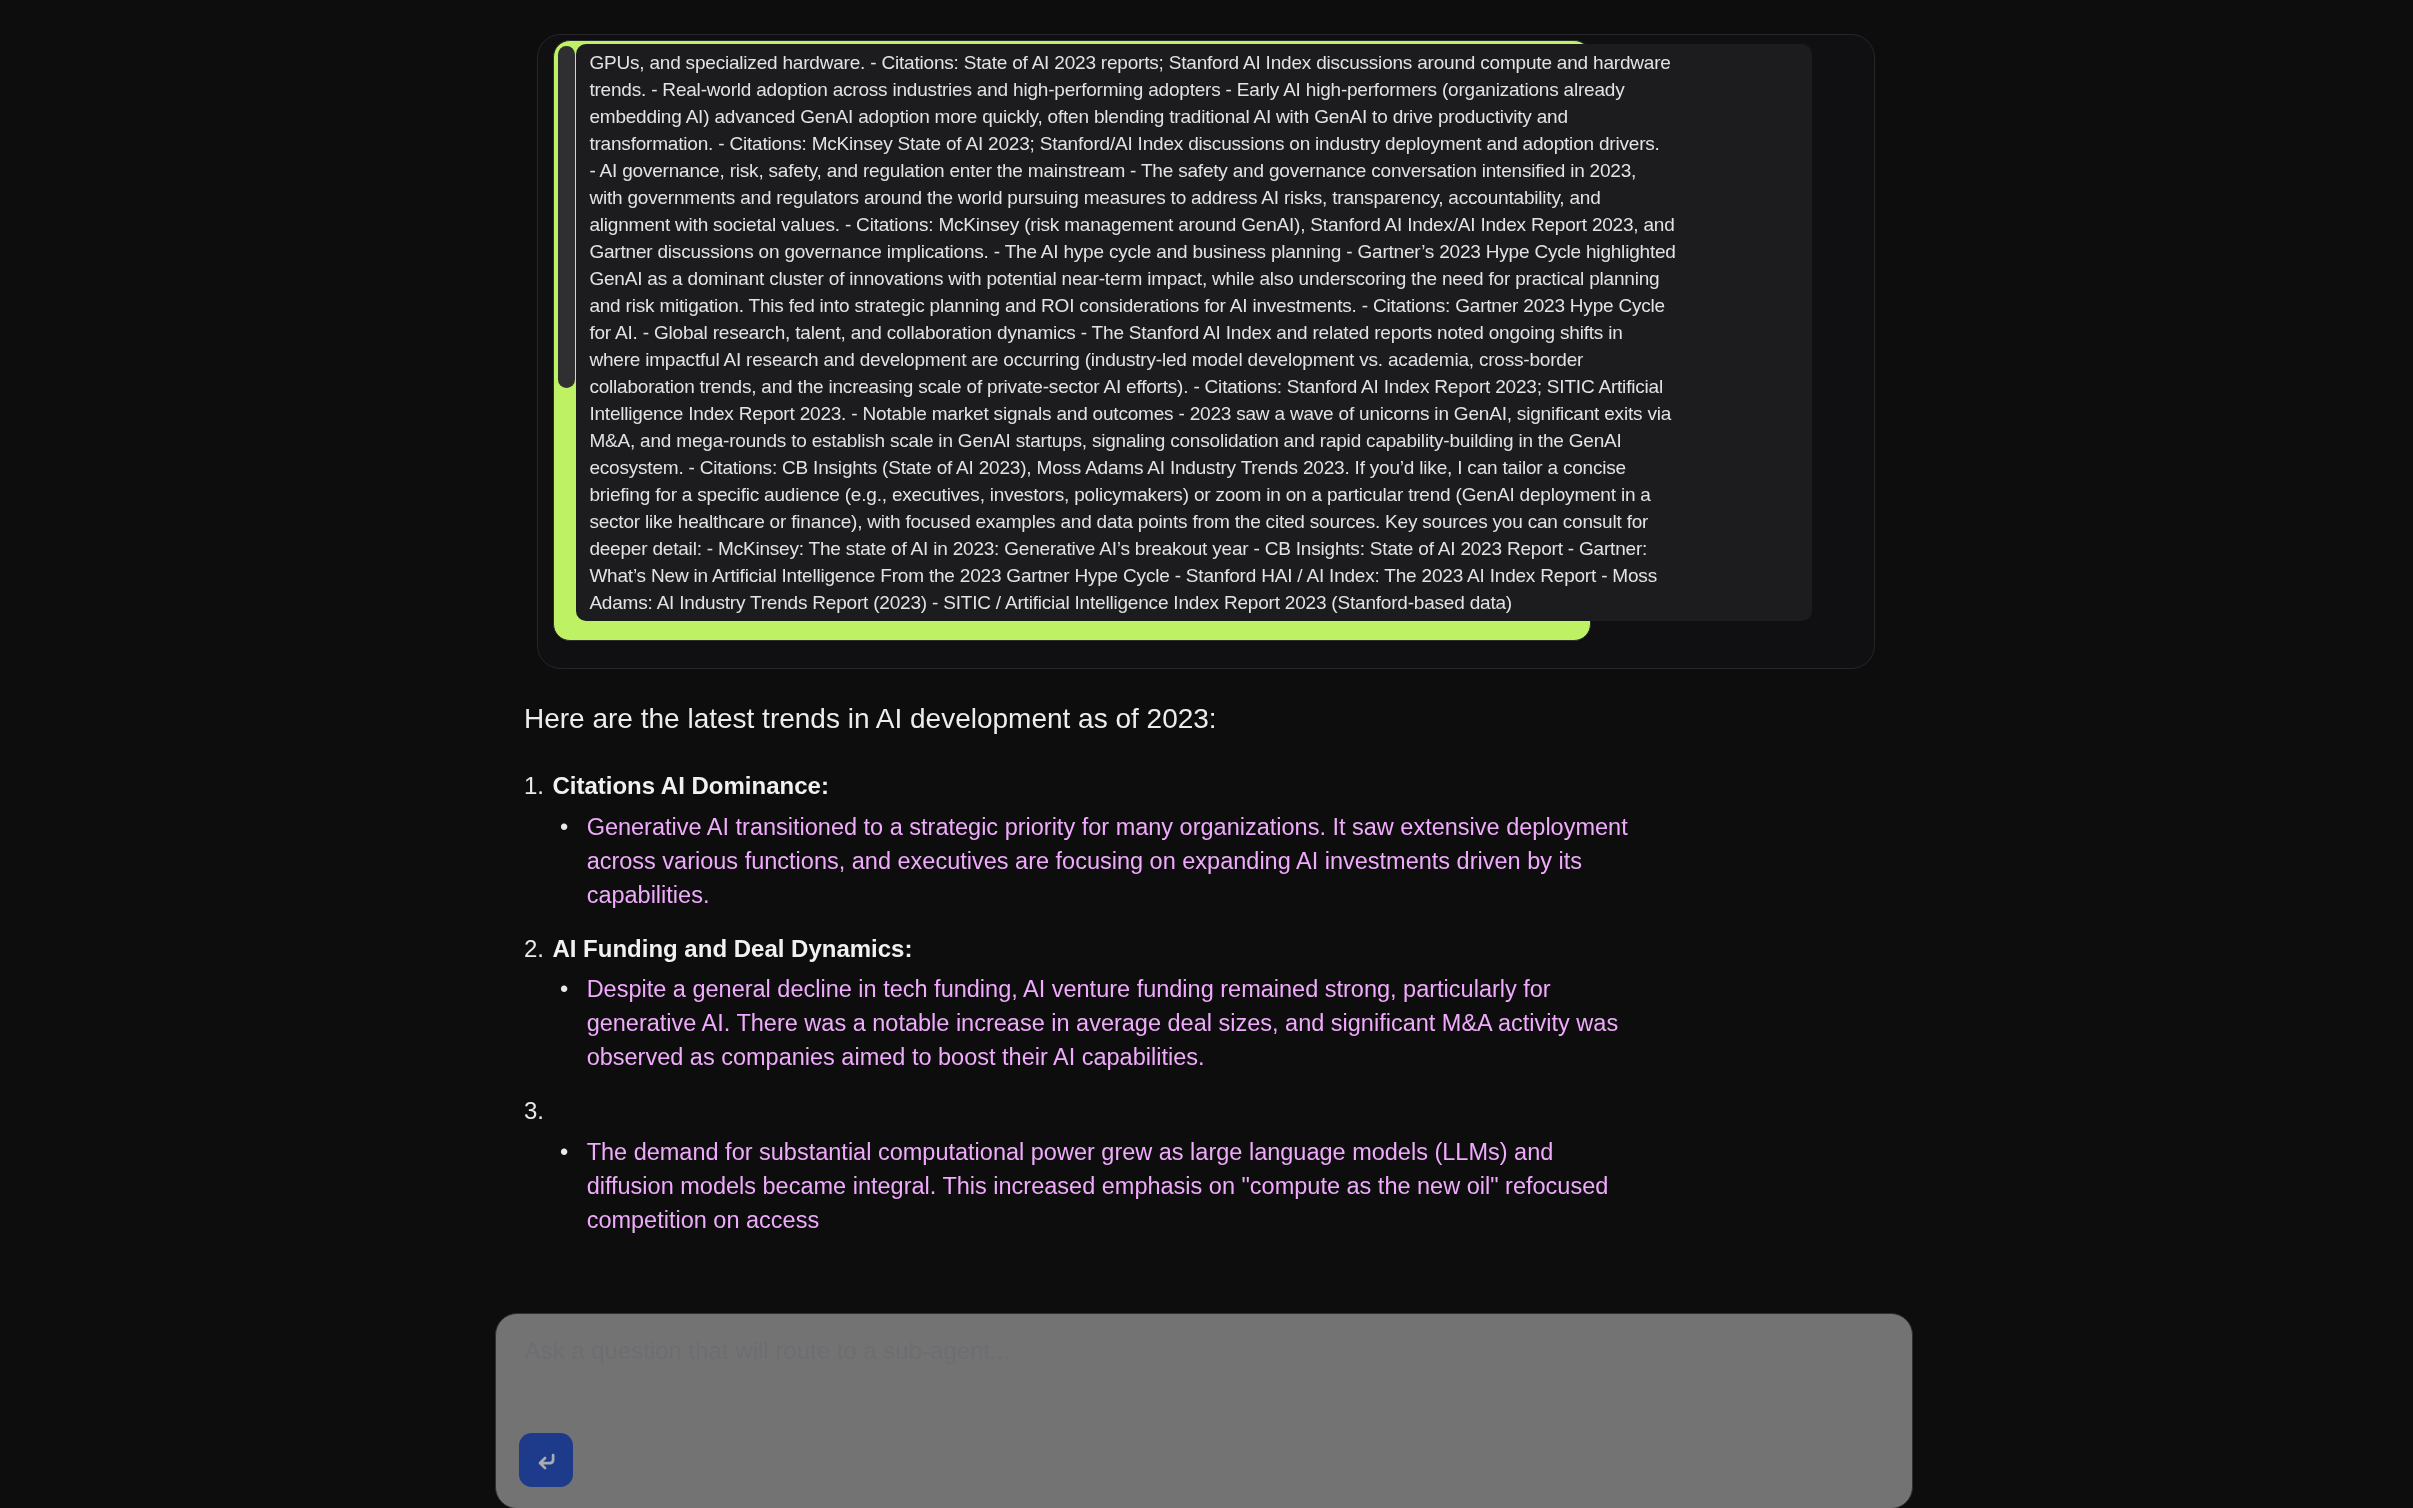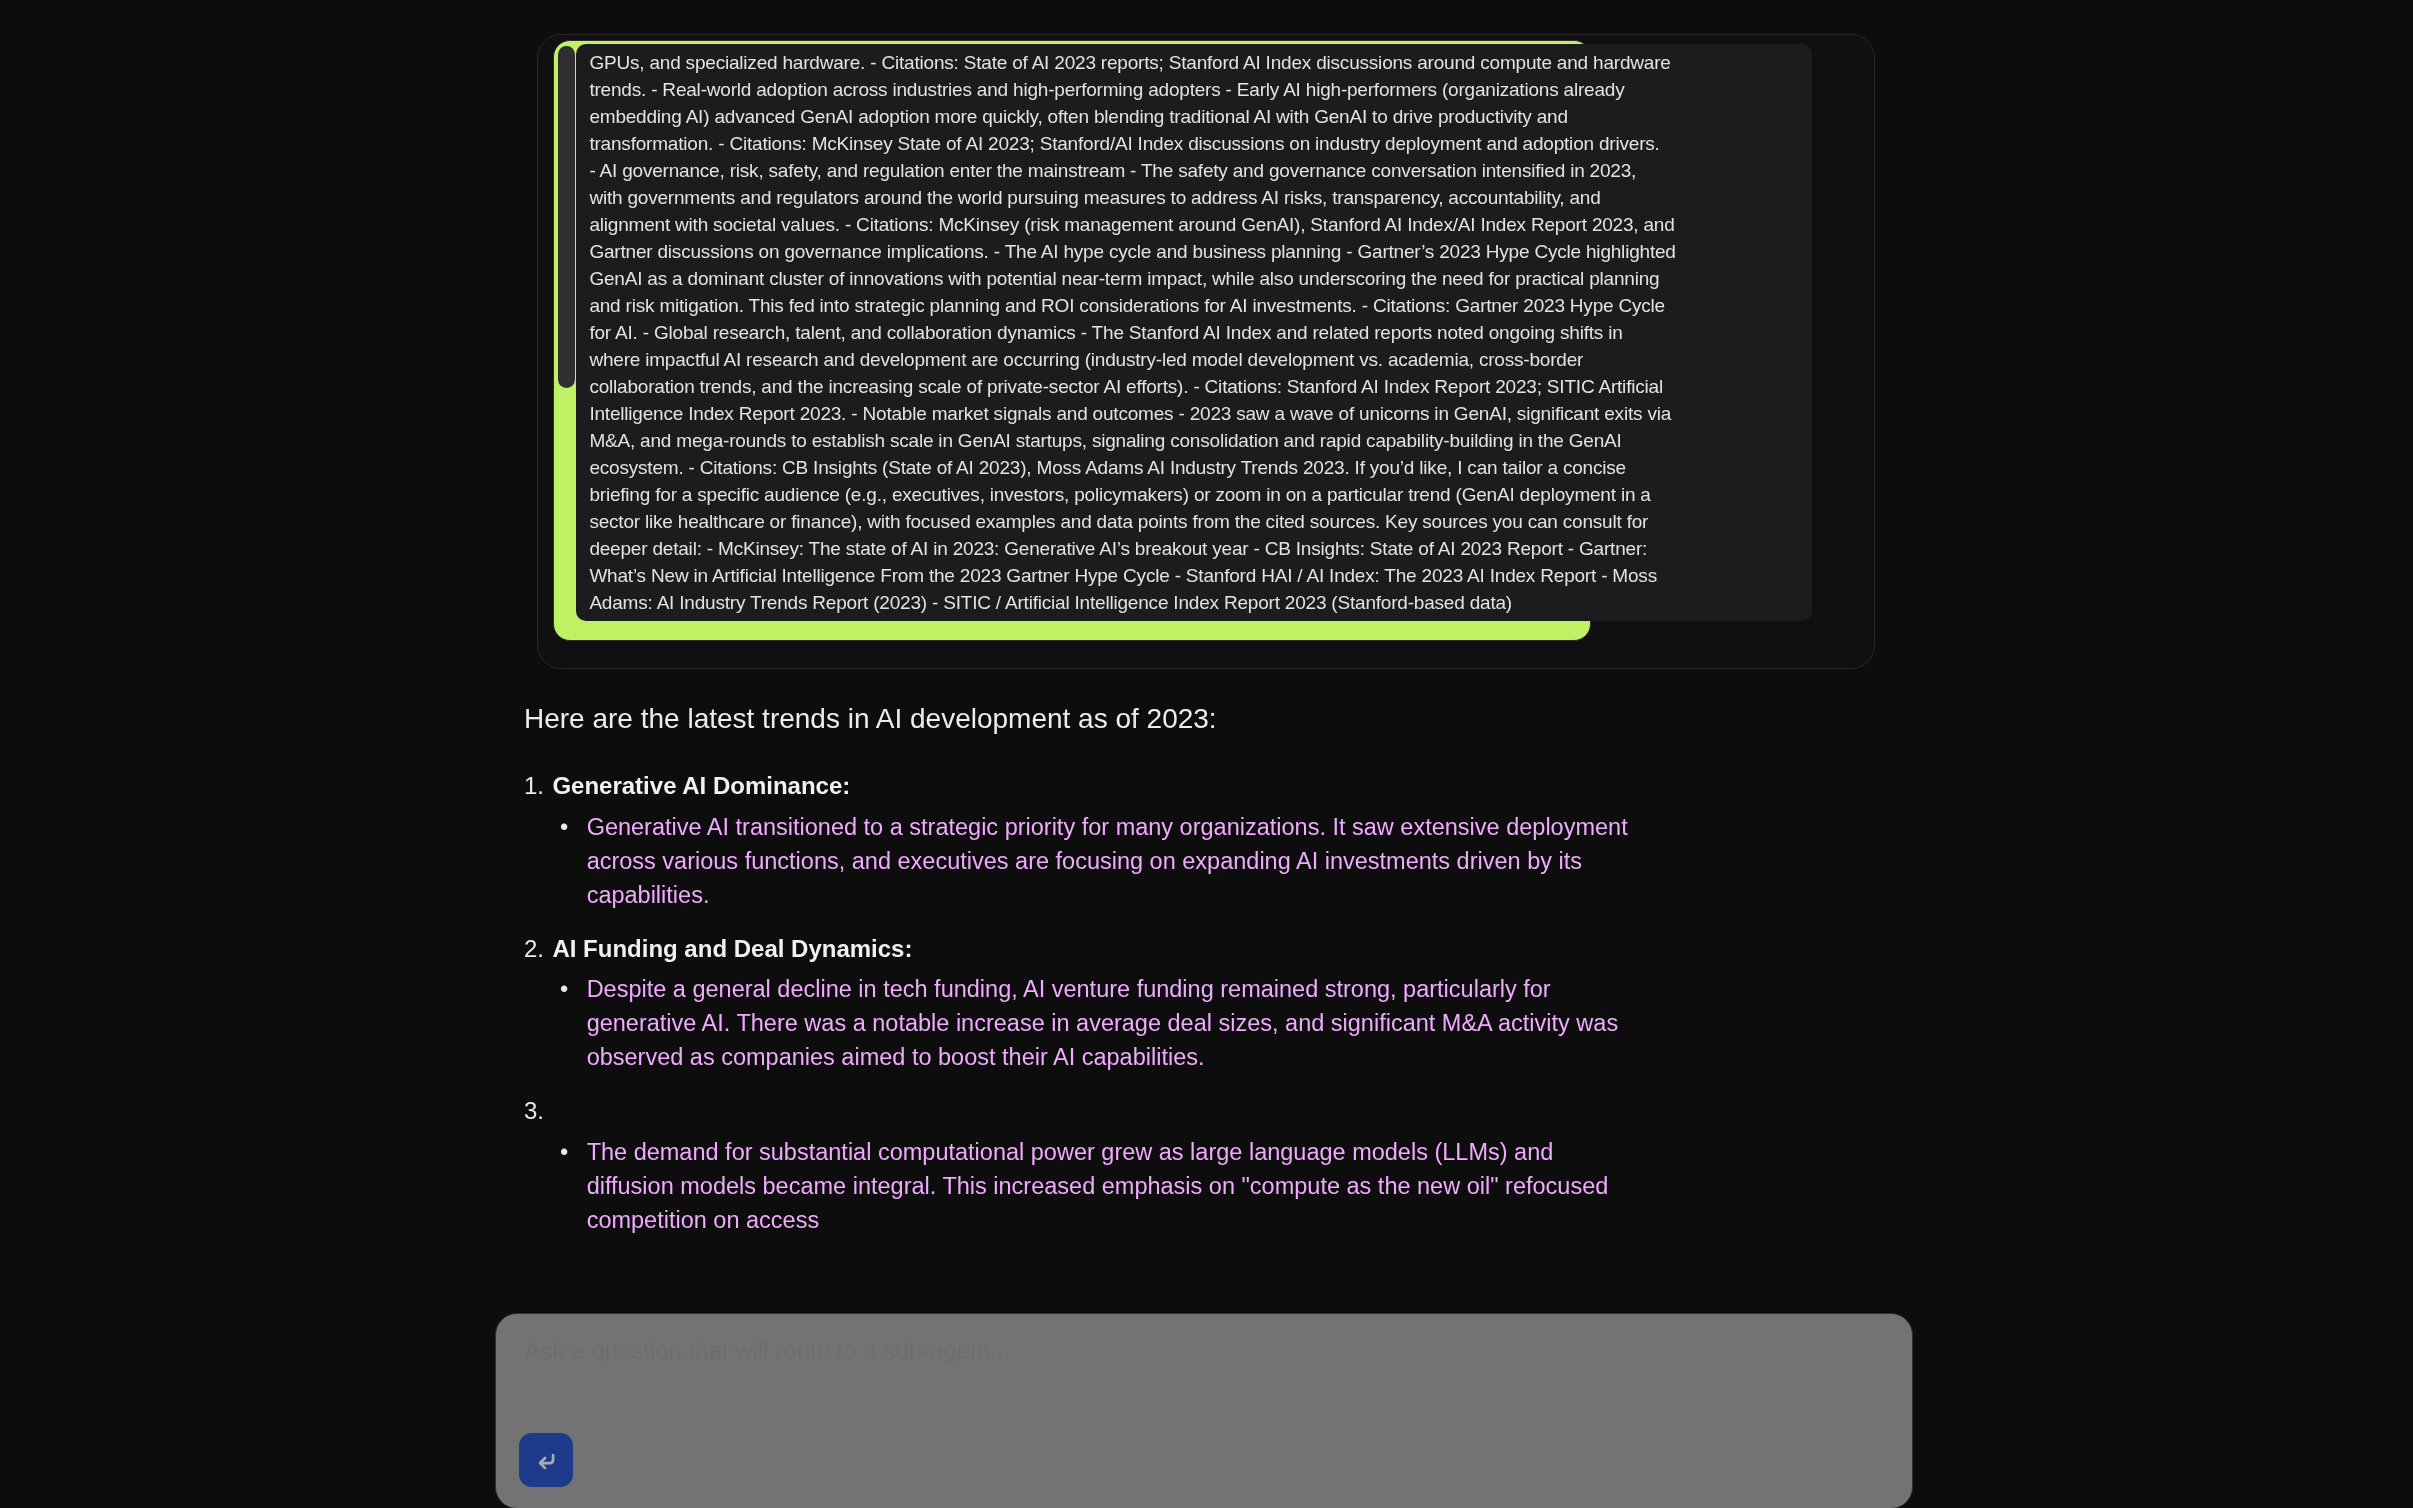--- a/index.html
+++ b/index.html
@@ -161,21 +161,21 @@
 Adams: AI Industry Trends Report (2023) - SITIC / Artificial Intelligence Index Report 2023 (Stanford-based data)</pre>
   </div>
 </div>
 
 <div class="response">
   <div class="response-intro">Here are the latest trends in AI development as of 2023:</div>
 
   <div class="list-item">
     <div class="item-head">
       <span class="item-number">1.</span>
-      <span class="item-title">Generative AI Dominance:</span>
+      <span class="item-title">Citations AI Dominance:</span>
     </div>
     <div class="item-bullet-row">
       <span class="bullet-dot">•</span>
       <div class="bullet-text">Generative AI transitioned to a strategic priority for many organizations. It saw extensive deployment across various functions, and executives are focusing on expanding AI investments driven by its capabilities.</div>
     </div>
   </div>
 
   <div class="list-item">
     <div class="item-head">
       <span class="item-number">2.</span>

